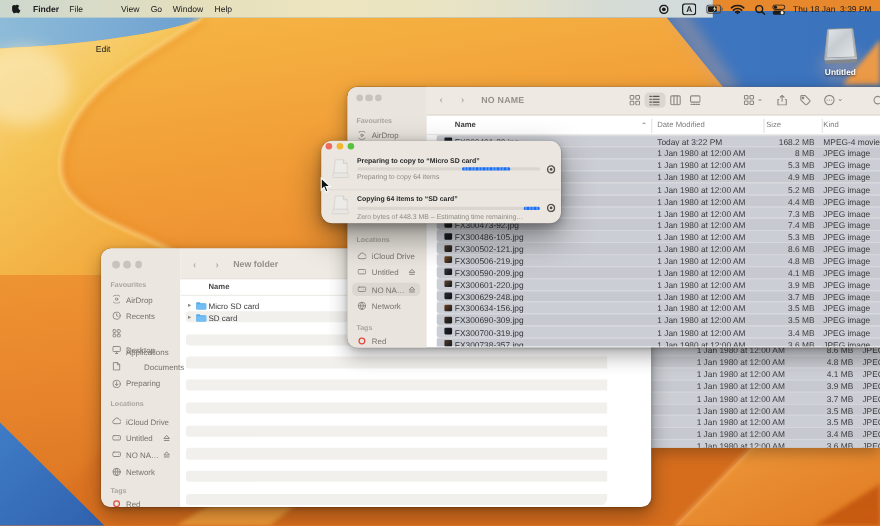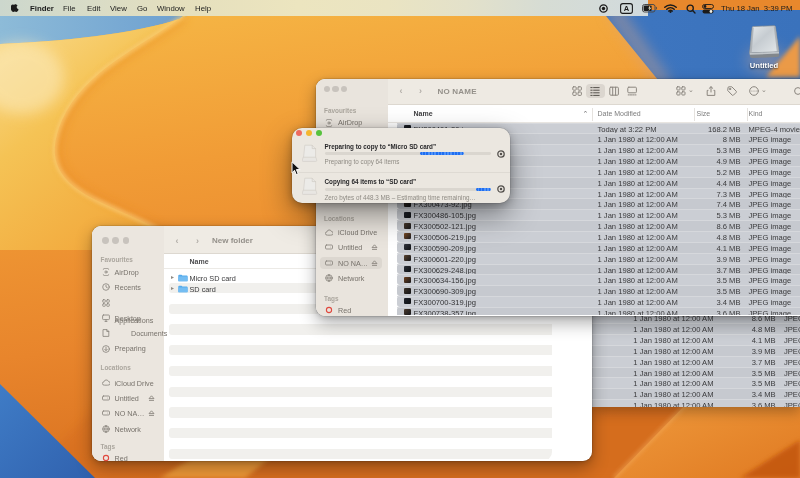--- a/index.html
+++ b/index.html
@@ -129,21 +129,21 @@
  <path d="M752.2,27.6 L753.8,27.5 L751.7,52.8 L749.6,52.9 Z" fill="#a6abb0" opacity="0.8"></path>
  <path d="M775.4,26.6 L773.8,26.7 L776.9,51.9 L778.9,51.8 Z" fill="#a6abb0" opacity="0.8"></path>
  <path d="M749.6,52.9 L778.9,51.8 L779.3,55.2 Q779.4,57 777.2,57.1 L752.3,58 Q750.1,58.1 749.9,56.3 Z" fill="#82878c"></path>
  <path d="M749.6,52.9 L778.9,51.8 L779.1,53.6 L749.8,54.7 Z" fill="#c2c7cb"></path>
 </g>
 </svg>
 
 <div id="menubar" class="abs">
 <span style="left:30px;font-weight:bold;">Finder</span>
 <span style="left:63px;">File</span>
-<span style="left:87px;">Edit</span>
+<span style="left:87px;margin-top:36px;">Edit</span>
 <span style="left:110px;">View</span>
 <span style="left:137px;">Go</span>
 <span style="left:157px;">Window</span>
 <span style="left:195px;">Help</span>
 <span style="left:721px;font-size:7.7px">Thu 18 Jan&nbsp;&nbsp;3:39 PM</span>
 </div>
 <svg class="abs" style="left:11px;top:3.5px;z-index:41" width="8" height="10" viewBox="0 0 14 17">
     <path fill="#1b1b1b" d="M11.6,9.1c0-2.2,1.8-3.2,1.9-3.3c-1-1.5-2.6-1.7-3.2-1.7c-1.4-.1-2.7.8-3.3.8S5.2,4.1,4.1,4.1 C2.4,4.2.8,5.1,0,6.7c-1.8,3.1-.5,7.7,1.3,10.2c.9,1.2,1.9,2.6,3.2,2.5c1.3-.1,1.8-.8,3.3-.8s2,.8,3.3.8c1.4,0,2.3-1.2,3.1-2.5 c1-1.4,1.4-2.8,1.4-2.9C15.6,14,11.6,12.5,11.6,9.1z" transform="scale(0.85) translate(0,-3.2)"></path>
     <path fill="#1b1b1b" d="M8.9,2.3C9.5,1.5,10,.5,9.9-.6C9,.4,7.9,0,7.3.8C6.7,1.5,6.2,2.6,6.3,3.6C7.3,3.7,8.3,3.1,8.9,2.3z" transform="scale(0.85)"></path>
   </svg>

